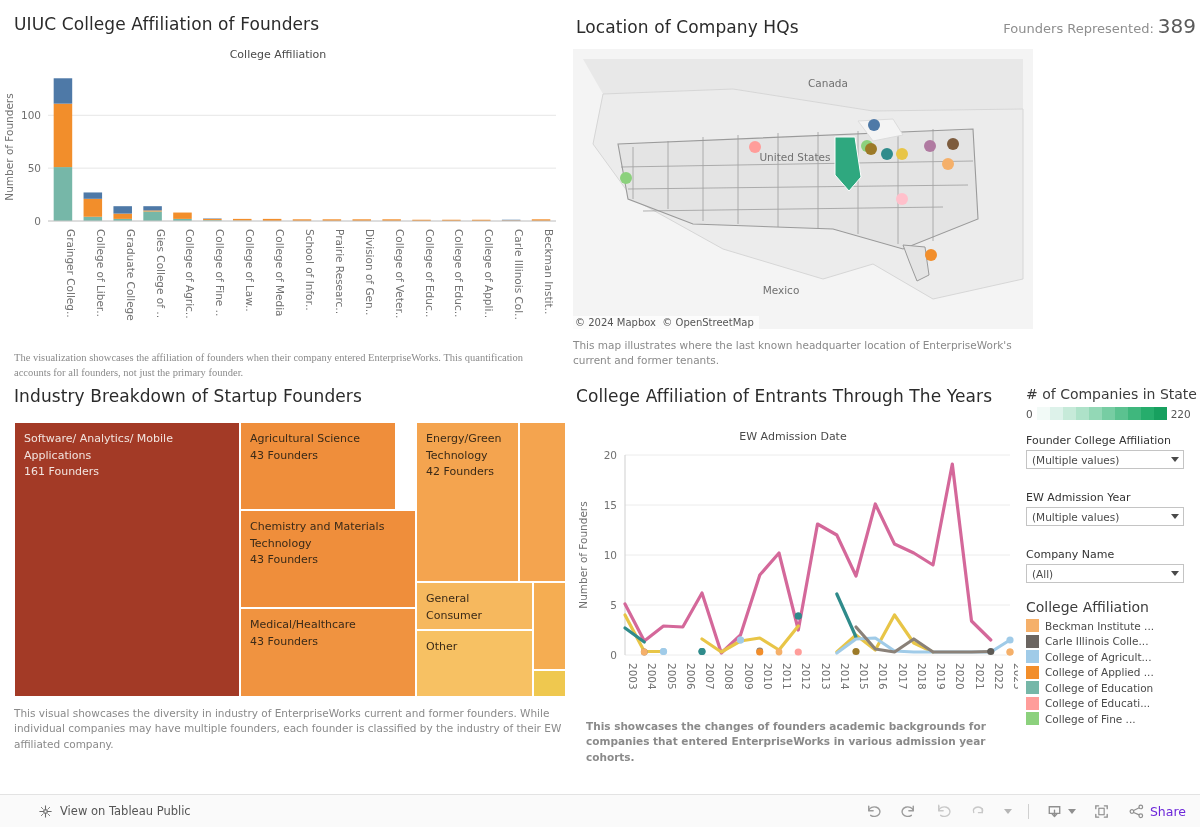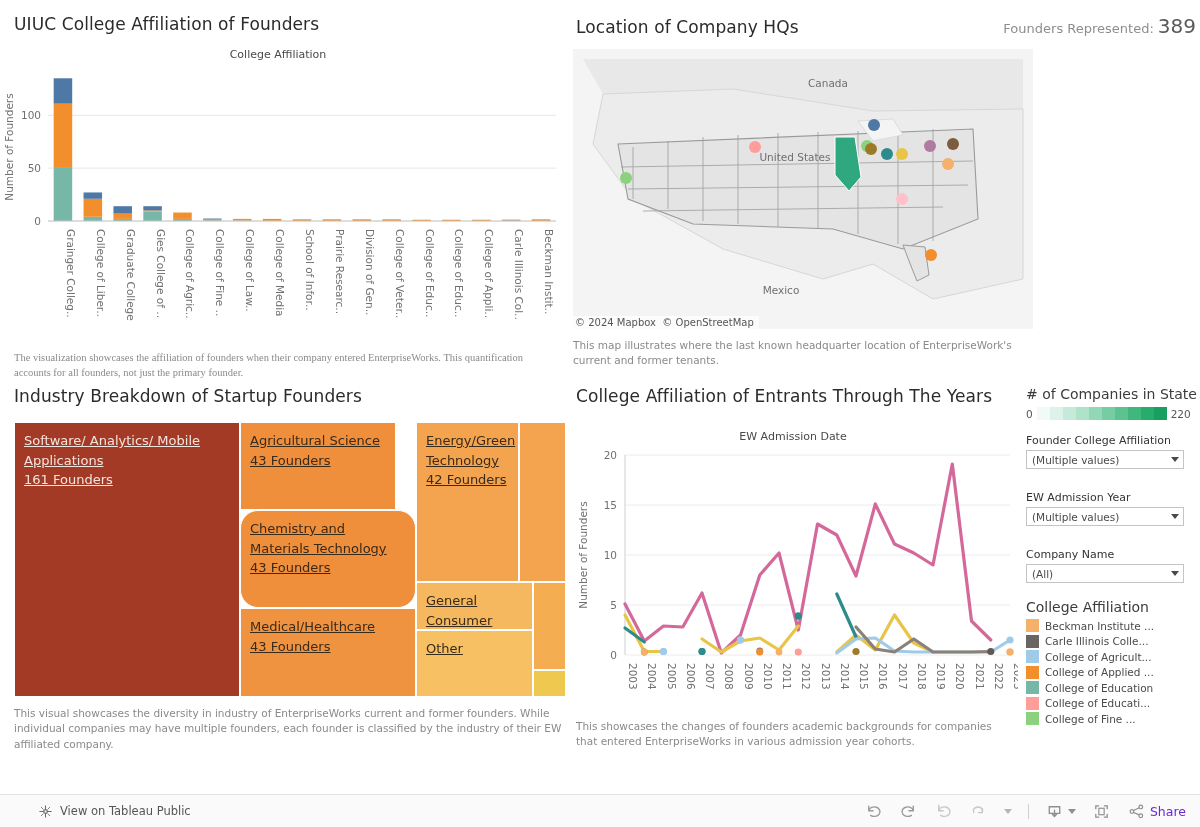--- a/index.html
+++ b/index.html
@@ -52,21 +52,21 @@
 
   
   #tree-panel { left: 0px; top: 386px; width: 570px; height: 400px; }
   .treemap {
     position:relative; width: 552px; height: 275px;
     background:#fff;
   }
   .tm-cell {
     position:absolute; border:1.5px solid #fff;
     padding: 8px 9px; overflow:hidden;
-    font-size: 13px; line-height: 1.5; text-decoration: underline;
+    font-size: 11px; line-height: 1.5;
   }
   .tm-cell .tm-label { display:block; }
 
   
   #line-panel { left: 573px; top: 386px; width: 450px; height: 400px; }
   #line-svg { display:block; }
 
   
   #rail { left: 1026px; top: 386px; width: 174px; height: 400px; }
   .rail-title { font-size: 14px; color:#3c3c3c; margin-bottom: 5px; }
@@ -235,21 +235,21 @@
     <div class="panel-title" style="margin-left:14px;">Industry Breakdown of Startup Founders</div>
     <div class="treemap" id="treemap" style="margin-left:14px;margin-top:15px;">
         <div class="tm-cell" style="left: 0px; top: 0px; width: 226px; height: 275px; background: rgb(163, 58, 38); color: rgb(242, 228, 223);">
           <span class="tm-label">Software/ Analytics/ Mobile Applications</span>
           <span class="tm-label">161 Founders</span>
         </div>
         <div class="tm-cell" style="left: 226px; top: 0px; width: 156px; height: 88px; background: rgb(239, 142, 59); color: rgb(58, 42, 24);">
           <span class="tm-label">Agricultural Science</span>
           <span class="tm-label">43 Founders</span>
         </div>
-        <div class="tm-cell" style="left: 226px; top: 88px; width: 176px; height: 98px; background: rgb(239, 142, 59); color: rgb(58, 42, 24); border-radius: 18px;">
+        <div class="tm-cell" style="left: 226px; top: 88px; width: 176px; height: 98px; background: rgb(239, 142, 59); color: rgb(58, 42, 24);">
           <span class="tm-label">Chemistry and Materials Technology</span>
           <span class="tm-label">43 Founders</span>
         </div>
         <div class="tm-cell" style="left: 226px; top: 186px; width: 176px; height: 89px; background: rgb(240, 147, 64); color: rgb(58, 42, 24);">
           <span class="tm-label">Medical/Healthcare</span>
           <span class="tm-label">43 Founders</span>
         </div>
         <div class="tm-cell" style="left: 402px; top: 0px; width: 103px; height: 160px; background: rgb(244, 164, 79); color: rgb(58, 42, 24);">
           <span class="tm-label">Energy/Green Technology</span>
           <span class="tm-label">42 Founders</span>
@@ -325,21 +325,21 @@
         <text x="0" y="0" class="tick" transform="translate(306.25,218) rotate(90)">2016</text>
         <text x="0" y="0" class="tick" transform="translate(325.5,218) rotate(90)">2017</text>
         <text x="0" y="0" class="tick" transform="translate(344.75,218) rotate(90)">2018</text>
         <text x="0" y="0" class="tick" transform="translate(364,218) rotate(90)">2019</text>
         <text x="0" y="0" class="tick" transform="translate(383.25,218) rotate(90)">2020</text>
         <text x="0" y="0" class="tick" transform="translate(402.5,218) rotate(90)">2021</text>
         <text x="0" y="0" class="tick" transform="translate(421.75,218) rotate(90)">2022</text>
         <text x="0" y="0" class="tick" transform="translate(441,218) rotate(90)">2023</text>
         <text x="0" y="0" class="tick" transform="translate(14,110) rotate(-90)" text-anchor="middle" fill="#3c3c3c">Number of Founders</text>
       </svg>
-    <div class="caption" style="margin-left:3px;margin-top:4px;width:440px;">This showcases the changes of founders academic backgrounds for companies that entered EnterpriseWorks in various admission year cohorts.</div>
+    <div class="caption" style="margin-left:13px;margin-top:4px;width:440px;font-weight:bold;">This showcases the changes of founders academic backgrounds for companies that entered EnterpriseWorks in various admission year cohorts.</div>
   </div>
 
   <div class="panel" id="rail">
     <div class="rail-title"># of Companies in State</div>
     <div class="legend-grad">
       <span>0</span>
       <span class="grad-strip" id="grad-strip">
           <i style="background: rgb(242, 250, 247);"></i>
           <i style="background: rgb(221, 242, 234);"></i>
           <i style="background: rgb(198, 234, 217);"></i>

